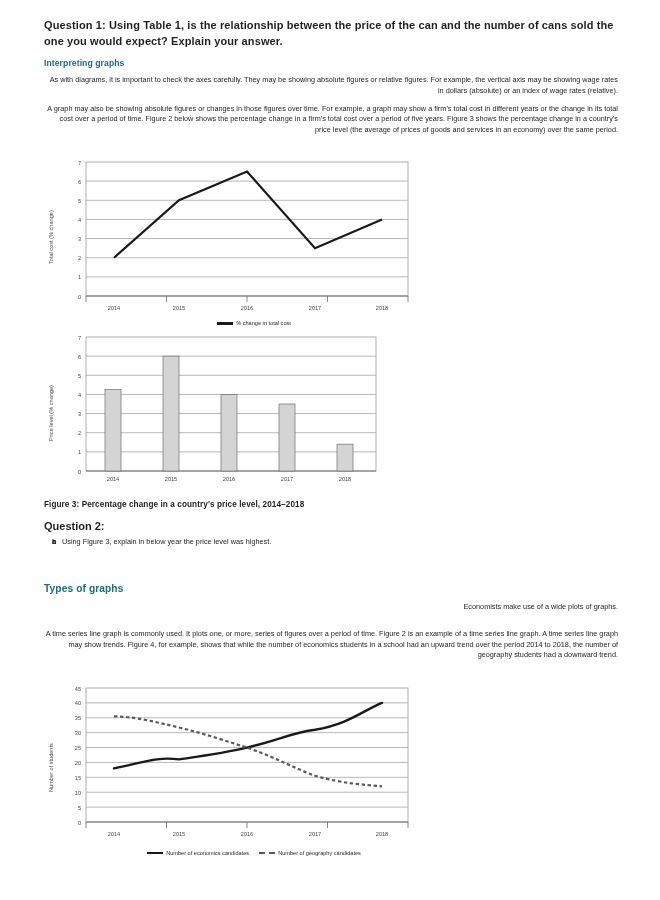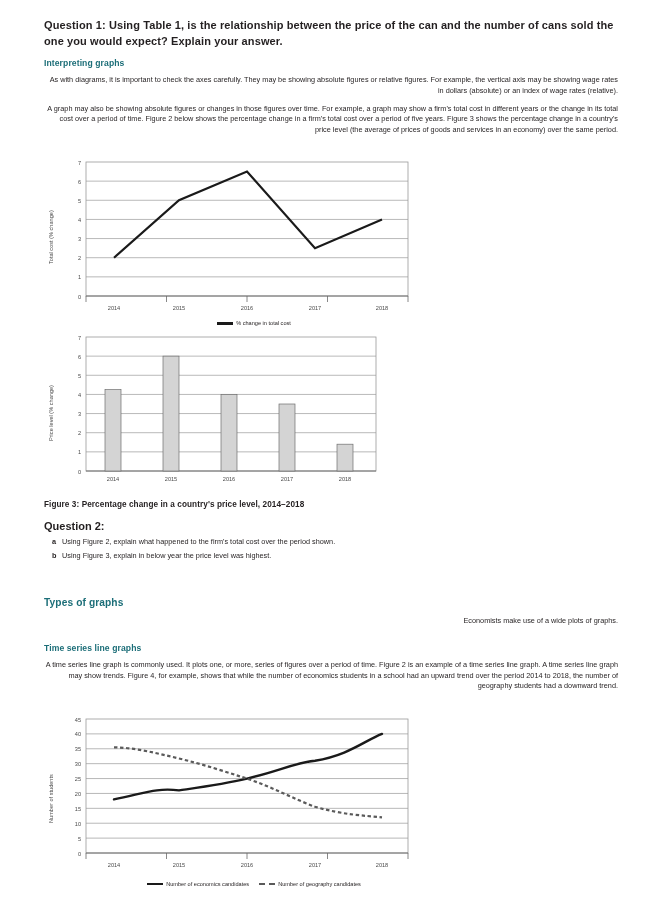--- a/index.html
+++ b/index.html
@@ -228,36 +228,34 @@
         </g>
       </svg>
     </div>
 
     <p class="fig-caption">Figure 3: Percentage change in a country's price level, 2014–2018</p>
 
     <p class="q-label">Question 2:</p>
     <ul class="qlist">
       <li>
         <span class="bullet-letter">a</span>
-        <span>Using Figure 2, explain what happened to the firm's total cost over the period shown.</span>
       </li>
       <li>
         <span class="bullet-letter">b</span>
         <span>Using Figure 3, explain in below year the price level was highest.</span>
       </li>
     </ul>
 
     <div class="spacer-lg"></div>
 
     <h2 class="h-section big">Types of graphs</h2>
     <p class="body">Economists make use of a wide plots of graphs.</p>
 
     <div class="spacer-sm"></div>
 
-    <h3 class="h-section">Time series line graphs</h3>
     <p class="body">A time series line graph is commonly used. It plots one, or more, series of figures over a period of time. Figure 2 is an example of a time series line graph. A time series line graph may show trends. Figure 4, for example, shows that while the number of economics students in a school had an upward trend over the period 2014 to 2018, the number of geography students had a downward trend.</p>
 
     <div class="spacer-sm"></div>
 
     <div class="chart-wrap">
       <svg class="chart-svg" width="380" height="172" viewBox="0 0 380 172">
         <text class="ylabel-text" transform="translate(9,112) rotate(-90)">Number of students</text>
         <rect x="42" y="8" width="322" height="134" fill="#ffffff" stroke="#9a9a9a" stroke-width="0.8"></rect>
         <g>
           <line x1="42" y1="22.89" x2="364" y2="22.89" stroke="#999" stroke-width="0.7"></line>

